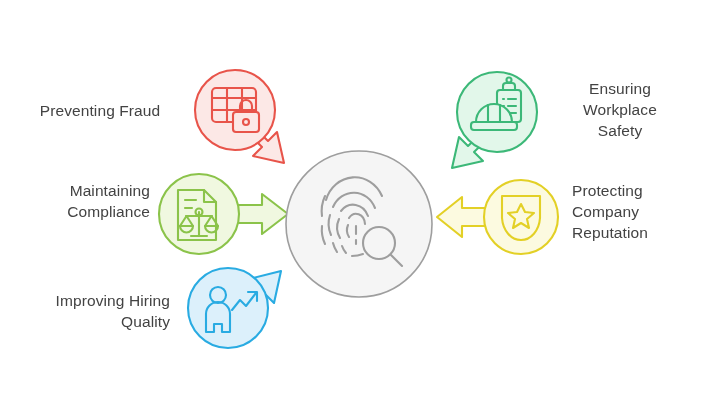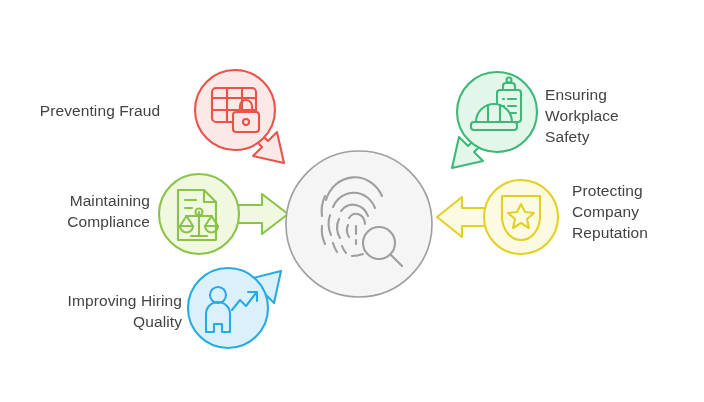--- a/index.html
+++ b/index.html
@@ -37,32 +37,33 @@
     text-align: left;
   }
   #lbl-preventing-fraud {
     right: 524px;
     top: 100px;
     width: 160px;
     text-align: center;
   }
   #lbl-maintaining-compliance {
     right: 554px;
-    top: 190px;
+    top: 180px;
     width: 120px;
   }
   #lbl-improving-hiring {
-    right: 522px;
+    right: 534px;
     top: 290px;
     width: 160px;
   }
   #lbl-ensuring-safety {
     left: 545px;
-    top: 84px;
+    top: 78px;
     width: 150px;
+    text-align: center;
   }
   #lbl-protecting-reputation {
     left: 572px;
     top: 180px;
     width: 140px;
   }
 </style>
 </head>
 <body>
 

